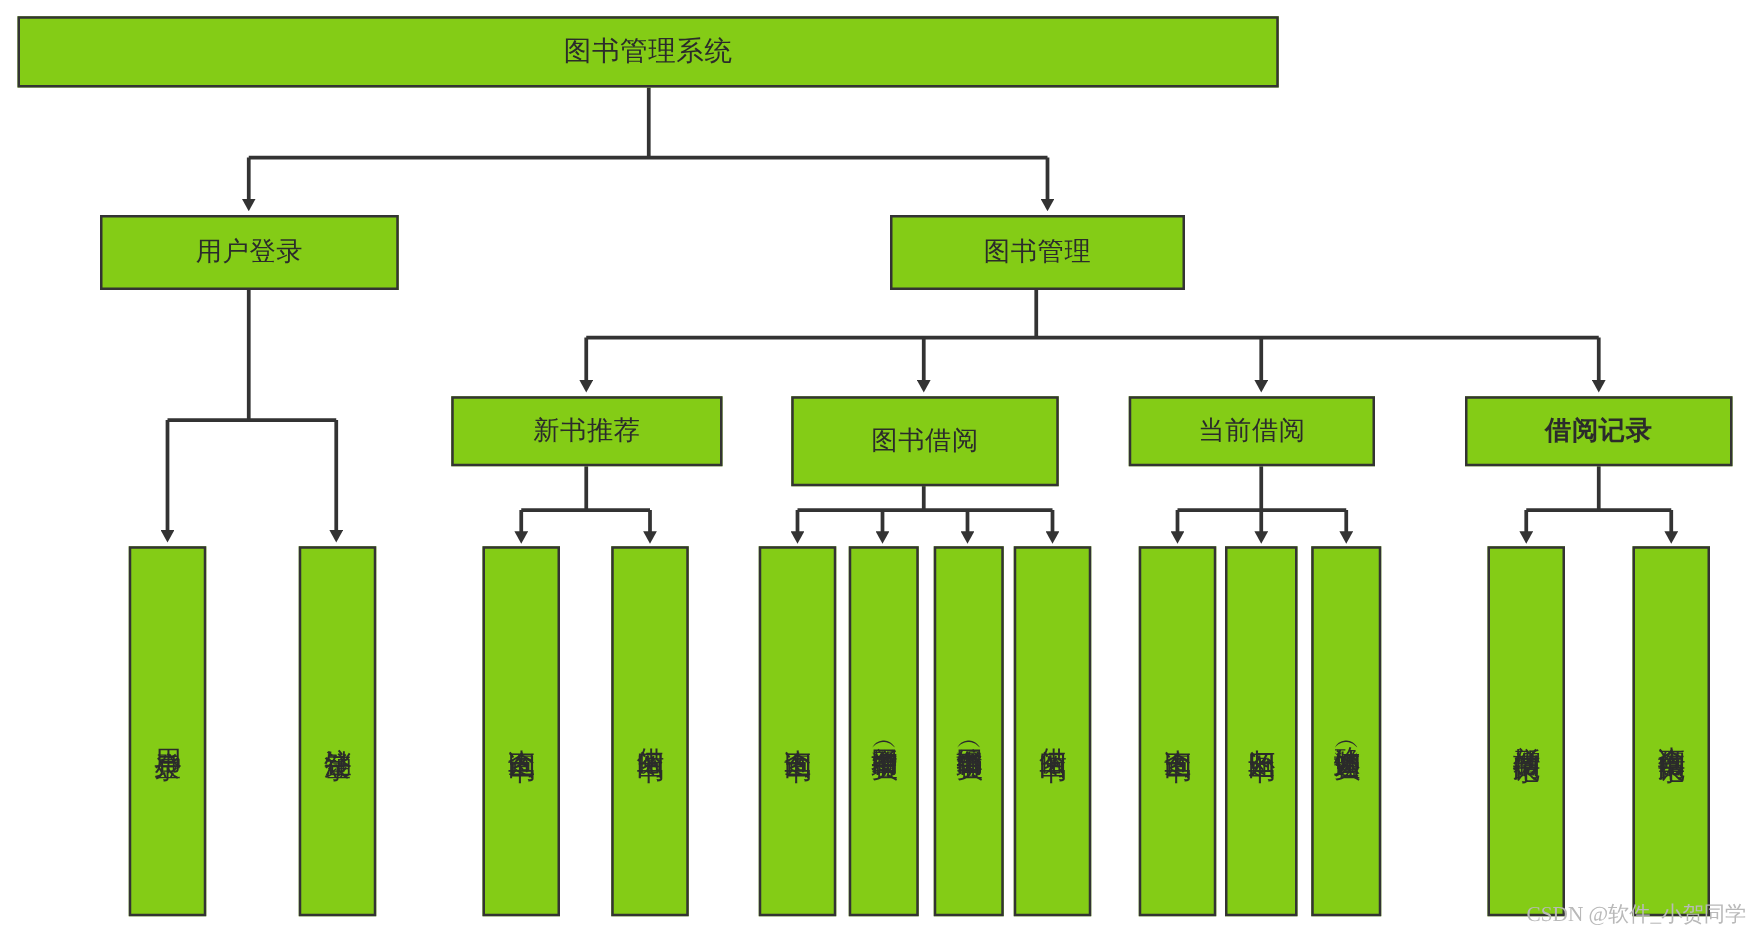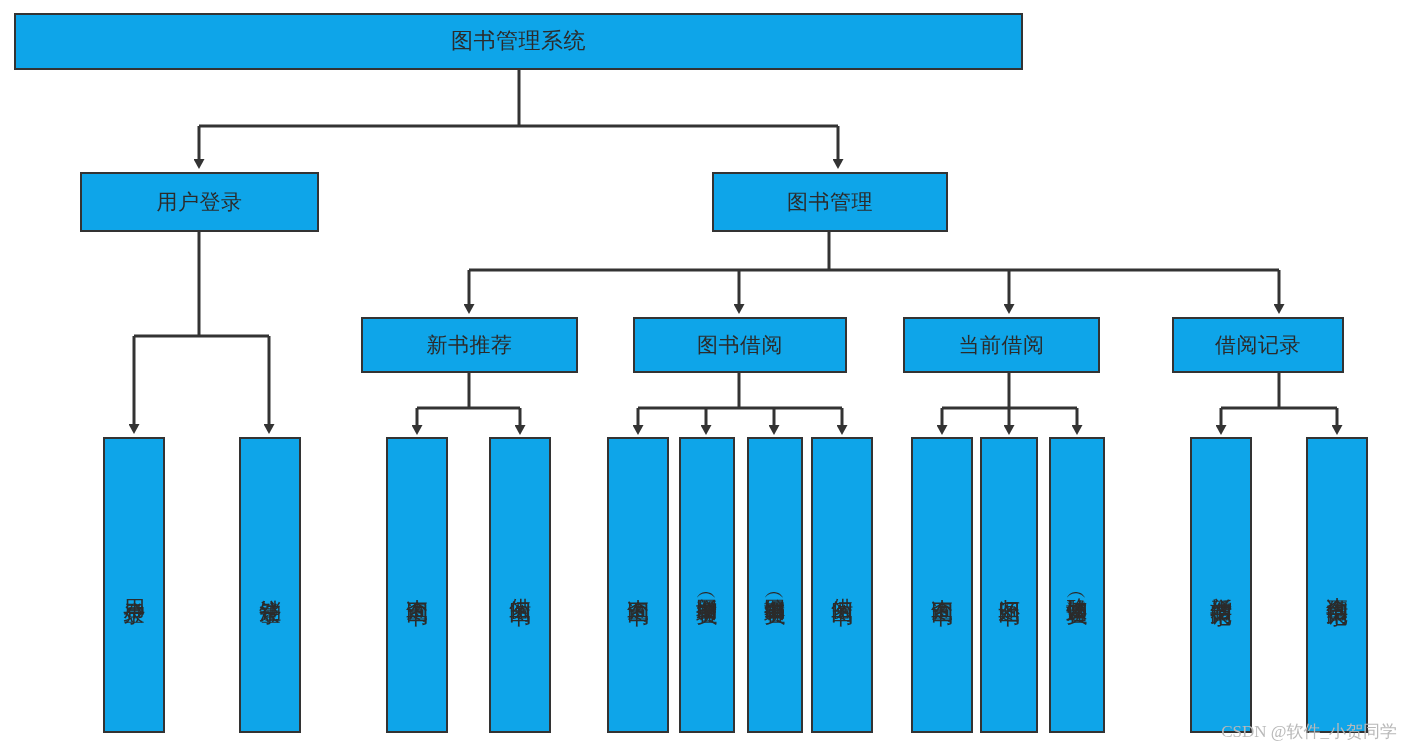--- a/index.html
+++ b/index.html
@@ -9,21 +9,21 @@
     font-family:"Liberation Sans","DejaVu Sans",sans-serif;
     overflow:hidden;
     position:relative;
   }
   #stage{position:absolute;left:0;top:0;width:1405px;height:747px;}
   svg#wires{position:absolute;left:0;top:0;width:1405px;height:747px;pointer-events:none;}
 
   .node{
     position:absolute;
     box-sizing:border-box;
-    background:#0ea5e9;
+    background:#84cc16;
     border:2px solid #333333;
     display:flex;
     align-items:center;
     justify-content:center;
     color:#2b2b2b;
     z-index:2;
   }
   .node .lbl{
     display:block;
     text-align:center;
@@ -119,27 +119,27 @@
   <div class="node h-node" style="left:80px;top:172px;width:239px;height:60px;">
     <span class="lbl">用户登录</span>
   </div>
   <div class="node h-node" style="left:361px;top:317px;width:217px;height:56px;">
     <span class="lbl">新书推荐</span>
   </div>
 
   <div class="node h-node" style="left:712px;top:172px;width:236px;height:60px;">
     <span class="lbl">图书管理</span>
   </div>
-  <div class="node h-node" style="left:633px;top:317px;width:214px;height:56px;">
+  <div class="node h-node" style="left:633px;top:317px;width:214px;height:72px;">
     <span class="lbl">图书借阅</span>
   </div>
   <div class="node h-node" style="left:903px;top:317px;width:197px;height:56px;">
     <span class="lbl">当前借阅</span>
   </div>
-  <div class="node h-node" style="left:1172px;top:317px;width:172px;height:56px;">
+  <div class="node h-node" style="left:1172px;top:317px;width:214px;height:56px;font-weight:bold;">
     <span class="lbl">借阅记录</span>
   </div>
 
   <div class="node v-node" style="left:103px;top:437px;width:62px;height:296px;">
     <span class="lbl">用户登录</span>
   </div>
   <div class="node v-node" style="left:239px;top:437px;width:62px;height:296px;">
     <span class="lbl">注销登录</span>
   </div>
 

